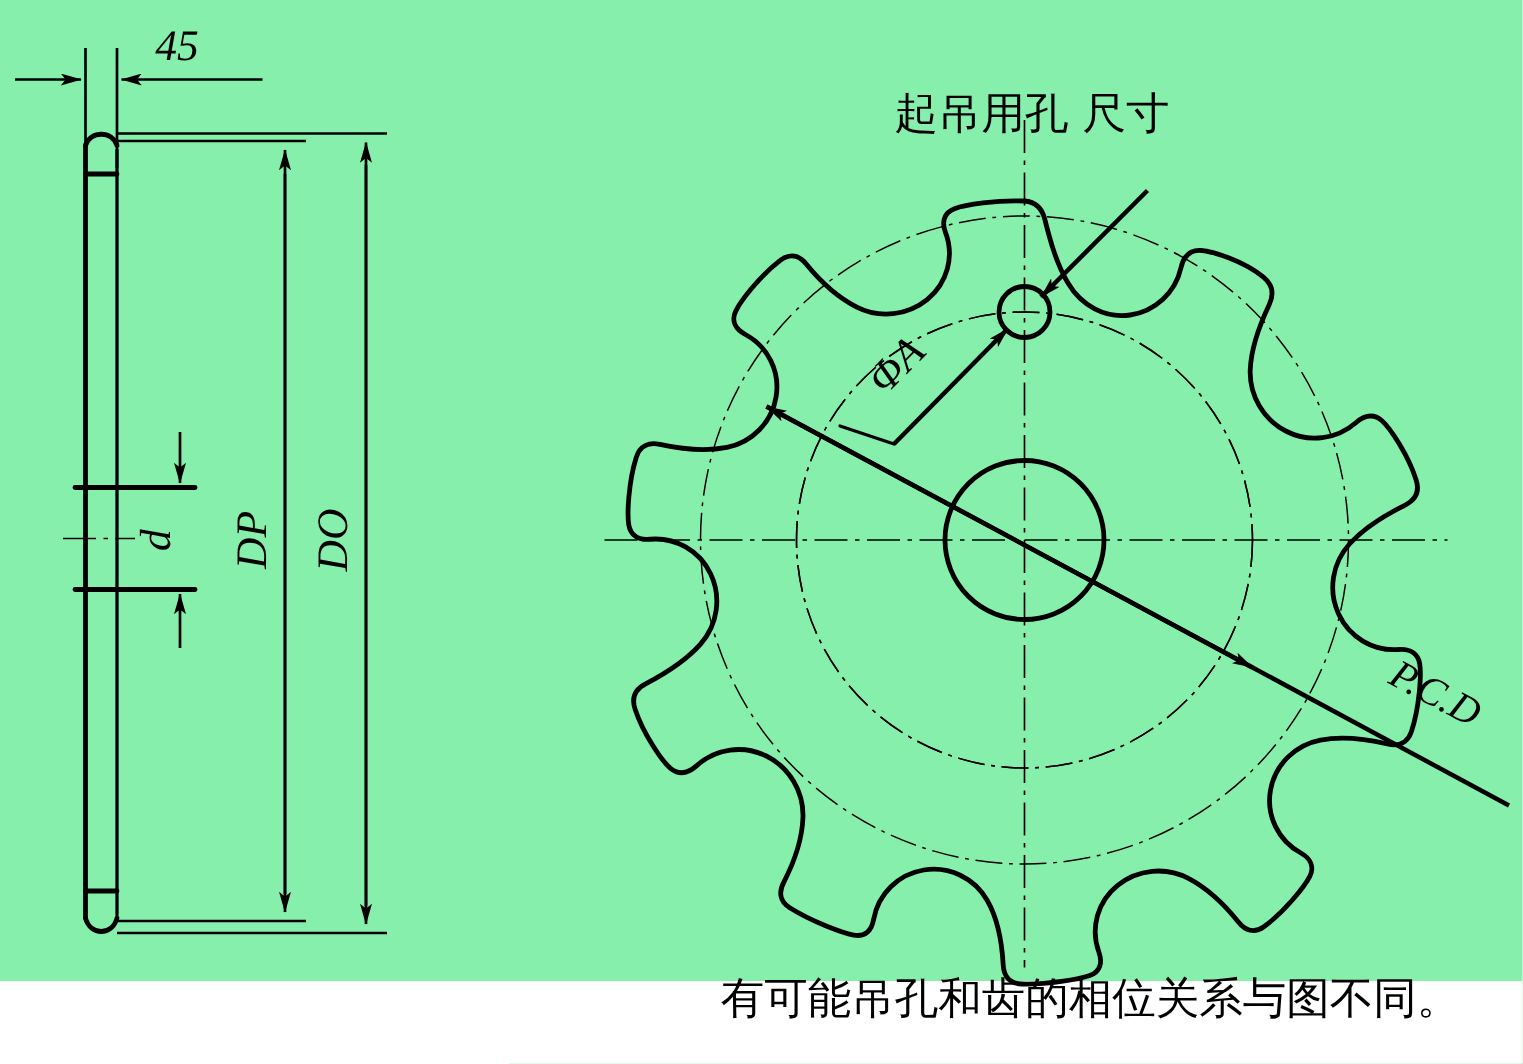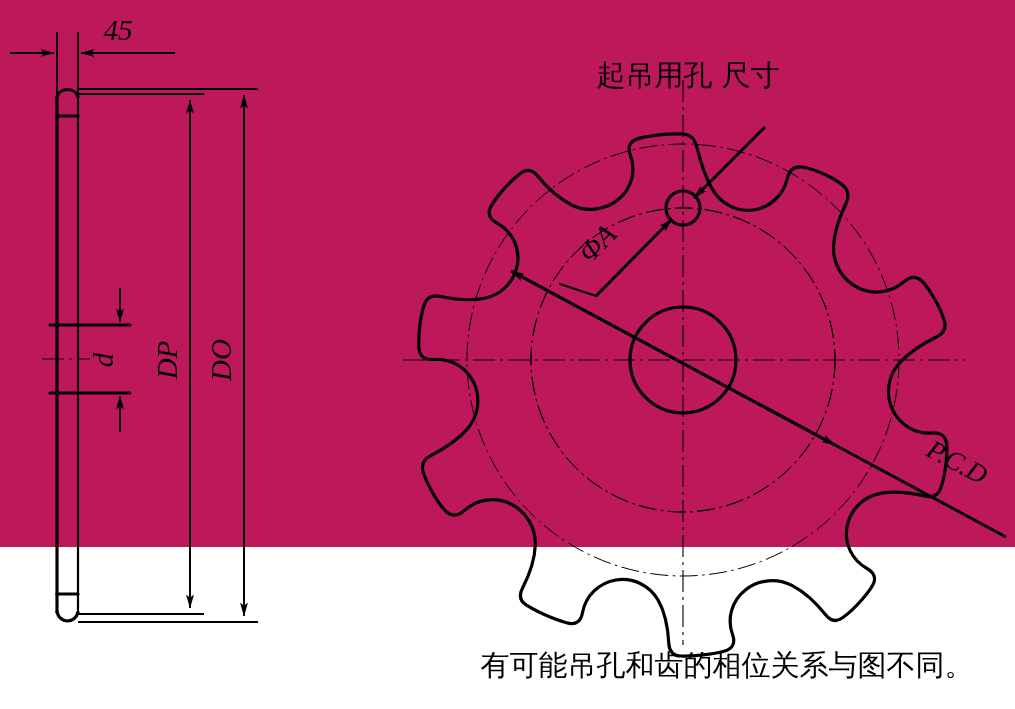--- a/index.html
+++ b/index.html
@@ -9,22 +9,22 @@
   }
   body {
     width: 1015px;
     height: 709px;
     font-family: "Liberation Sans", sans-serif;
     overflow: hidden;
   }
   #sheet {
     position: relative;
     width: 1015px;
-    height: 547px;
-    background: #be185d;
+    height: 654px;
+    background: #86efac;
   }
   svg#drawing {
     position: absolute;
     left: 0;
     top: 0;
     width: 1015px;
     height: 709px;
     display: block;
   }
   .solid      { fill: none; stroke: #000; stroke-width: 3.2; stroke-linecap: round; stroke-linejoin: round; }

